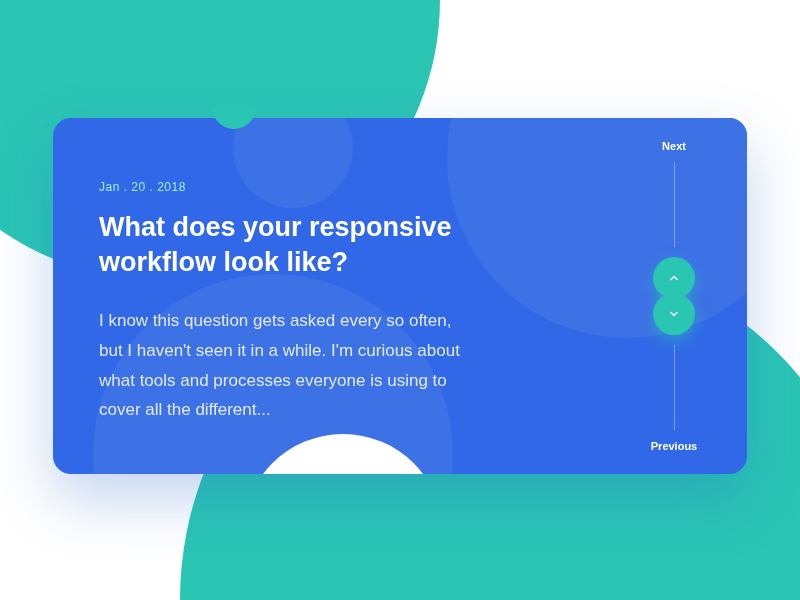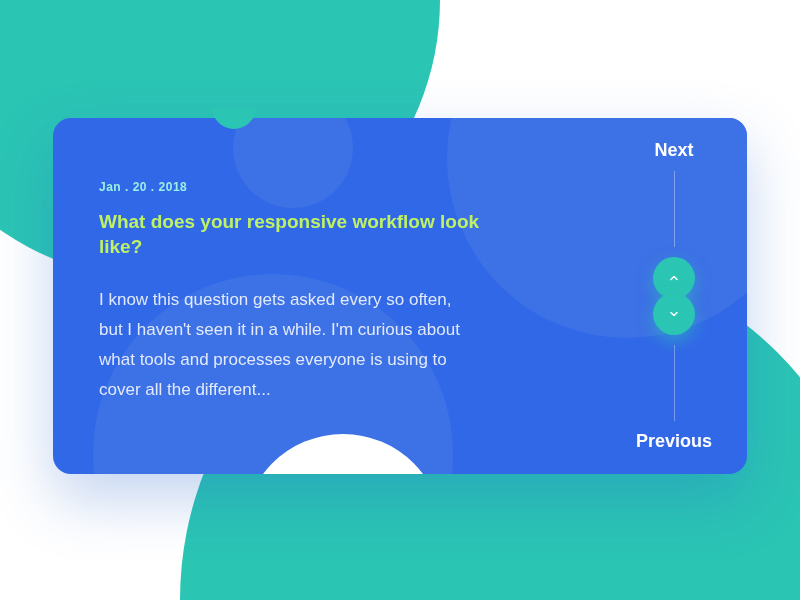--- a/index.html
+++ b/index.html
@@ -71,30 +71,30 @@
       position: absolute;
       top: 62px;
       left: 46px;
       width: 420px;
       color: #fff;
       z-index: 2;
     }
     .date {
       font-size: 12px;
       color: #9BEFE4;
-      font-weight: 700;
+      font-weight: 400;
       letter-spacing: 0.5px;
       margin-bottom: 16px;
     }
     .title {
-      font-size: 19px;
+      font-size: 27px;
       font-weight: 700;
       line-height: 1.3;
       margin-bottom: 26px;
-      color: #bef264;
+      color: #ffffff;
     }
     .excerpt {
       font-size: 17px;
       line-height: 1.75;
       color: rgba(255,255,255,0.85);
       max-width: 380px;
     }
     .readmore-wrap {
       position: absolute;
       bottom: -0px;
@@ -128,21 +128,21 @@
       top: 22px;
       right: 38px;
       width: 70px;
       height: 312px;
       display: flex;
       flex-direction: column;
       align-items: center;
       z-index: 4;
     }
     .nav-label {
-      font-size: 18px;
+      font-size: 11px;
       font-weight: 700;
       color: #fff;
       cursor: pointer;
       text-align: right;
     }
     .nav-line {
       width: 1px;
       flex: 1;
       background: rgba(255,255,255,0.35);
       margin: 10px 0;

